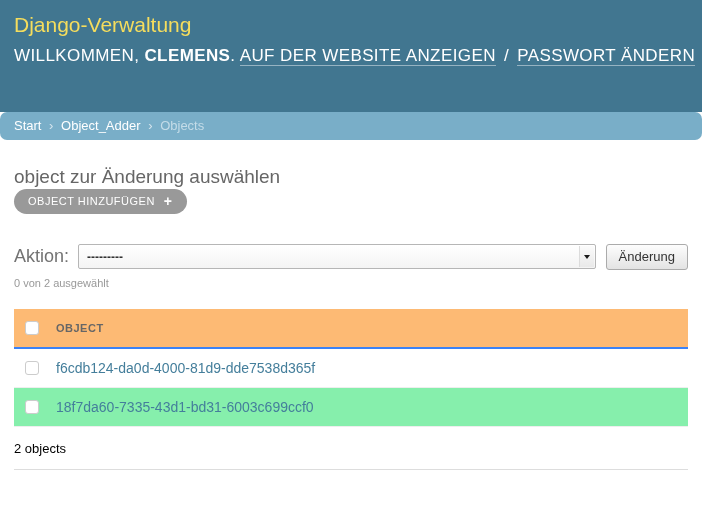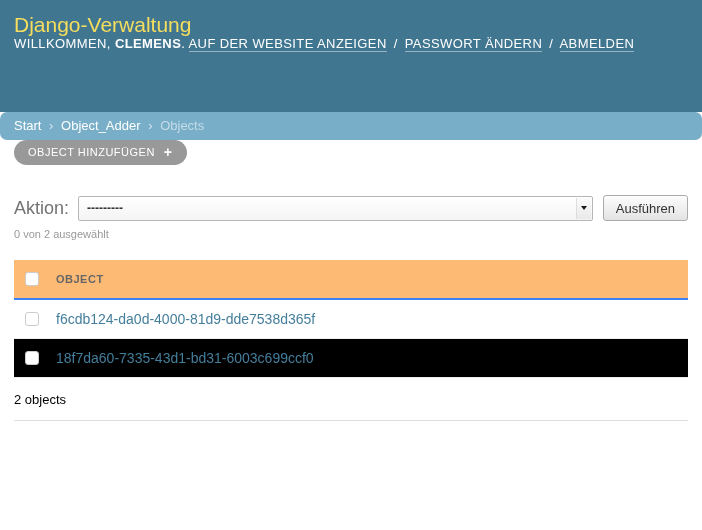--- a/index.html
+++ b/index.html
@@ -17,22 +17,23 @@
     height: 112px;
     padding: 13px 14px 10px 14px;
   }
   #branding {
     color: #f5dd5d;
     font-size: 21px;
     font-weight: 400;
     line-height: 1.1;
   }
   #user-tools {
+    margin-top: 10px;
     color: #fff;
-    font-size: 13px;
+    font-size: 17px;
     letter-spacing: 0.4px;
     text-transform: uppercase;
     white-space: nowrap;
   }
   #user-tools strong { font-weight: bold; }
   #user-tools a {
     color: #fff;
     text-decoration: none;
     border-bottom: 1px solid rgba(255,255,255,0.45);
     cursor: pointer;
@@ -164,21 +165,21 @@
   }
   #result_list th.check-col, #result_list td.check-col {
     width: 32px;
     padding: 12px 4px 12px 11px;
   }
   #result_list tbody td {
     padding: 11px 10px;
     border-bottom: 1px solid #eee;
     font-size: 14px;
   }
-  #result_list tbody tr.row-alt { background: #000000; }
+  #result_list tbody tr.row-alt { background: #86efac; }
   #result_list tbody td a {
     color: #447e9b;
     font-weight: normal;
     text-decoration: none;
     cursor: pointer;
   }
   input[type="checkbox"] {
     -webkit-appearance: none;
     appearance: none;
     width: 14px; height: 14px;
@@ -220,37 +221,38 @@
   <div class="breadcrumbs">
     <a>Start</a>
     <span class="bsep">›</span>
     <a>Object_Adder</a>
     <span class="bsep">›</span>
     <span>Objects</span>
   </div>
 
   <div id="content">
 
+    <h1 class="page-title">object zur Änderung auswählen</h1>
 
     <div class="object-tools">
       <a class="addlink">
         <span>Object hinzufügen</span>
         <span class="plus">+</span>
       </a>
     </div>
 
     <div class="actions">
       <label>Aktion:</label>
       <div class="select-box">
         <span>---------</span>
         <span class="select-arrow">
             <i class="tri"></i>
           </span>
       </div>
-      <button class="go-button" type="button">Ausführen</button>
+      <button class="go-button" type="button">Änderung</button>
     </div>
     <p class="action-counter">0 von 2 ausgewählt</p>
 
     <table id="result_list">
       <thead>
         <tr>
           <th class="check-col">
             <input type="checkbox" style="">
           </th>
           <th>Object</th>

